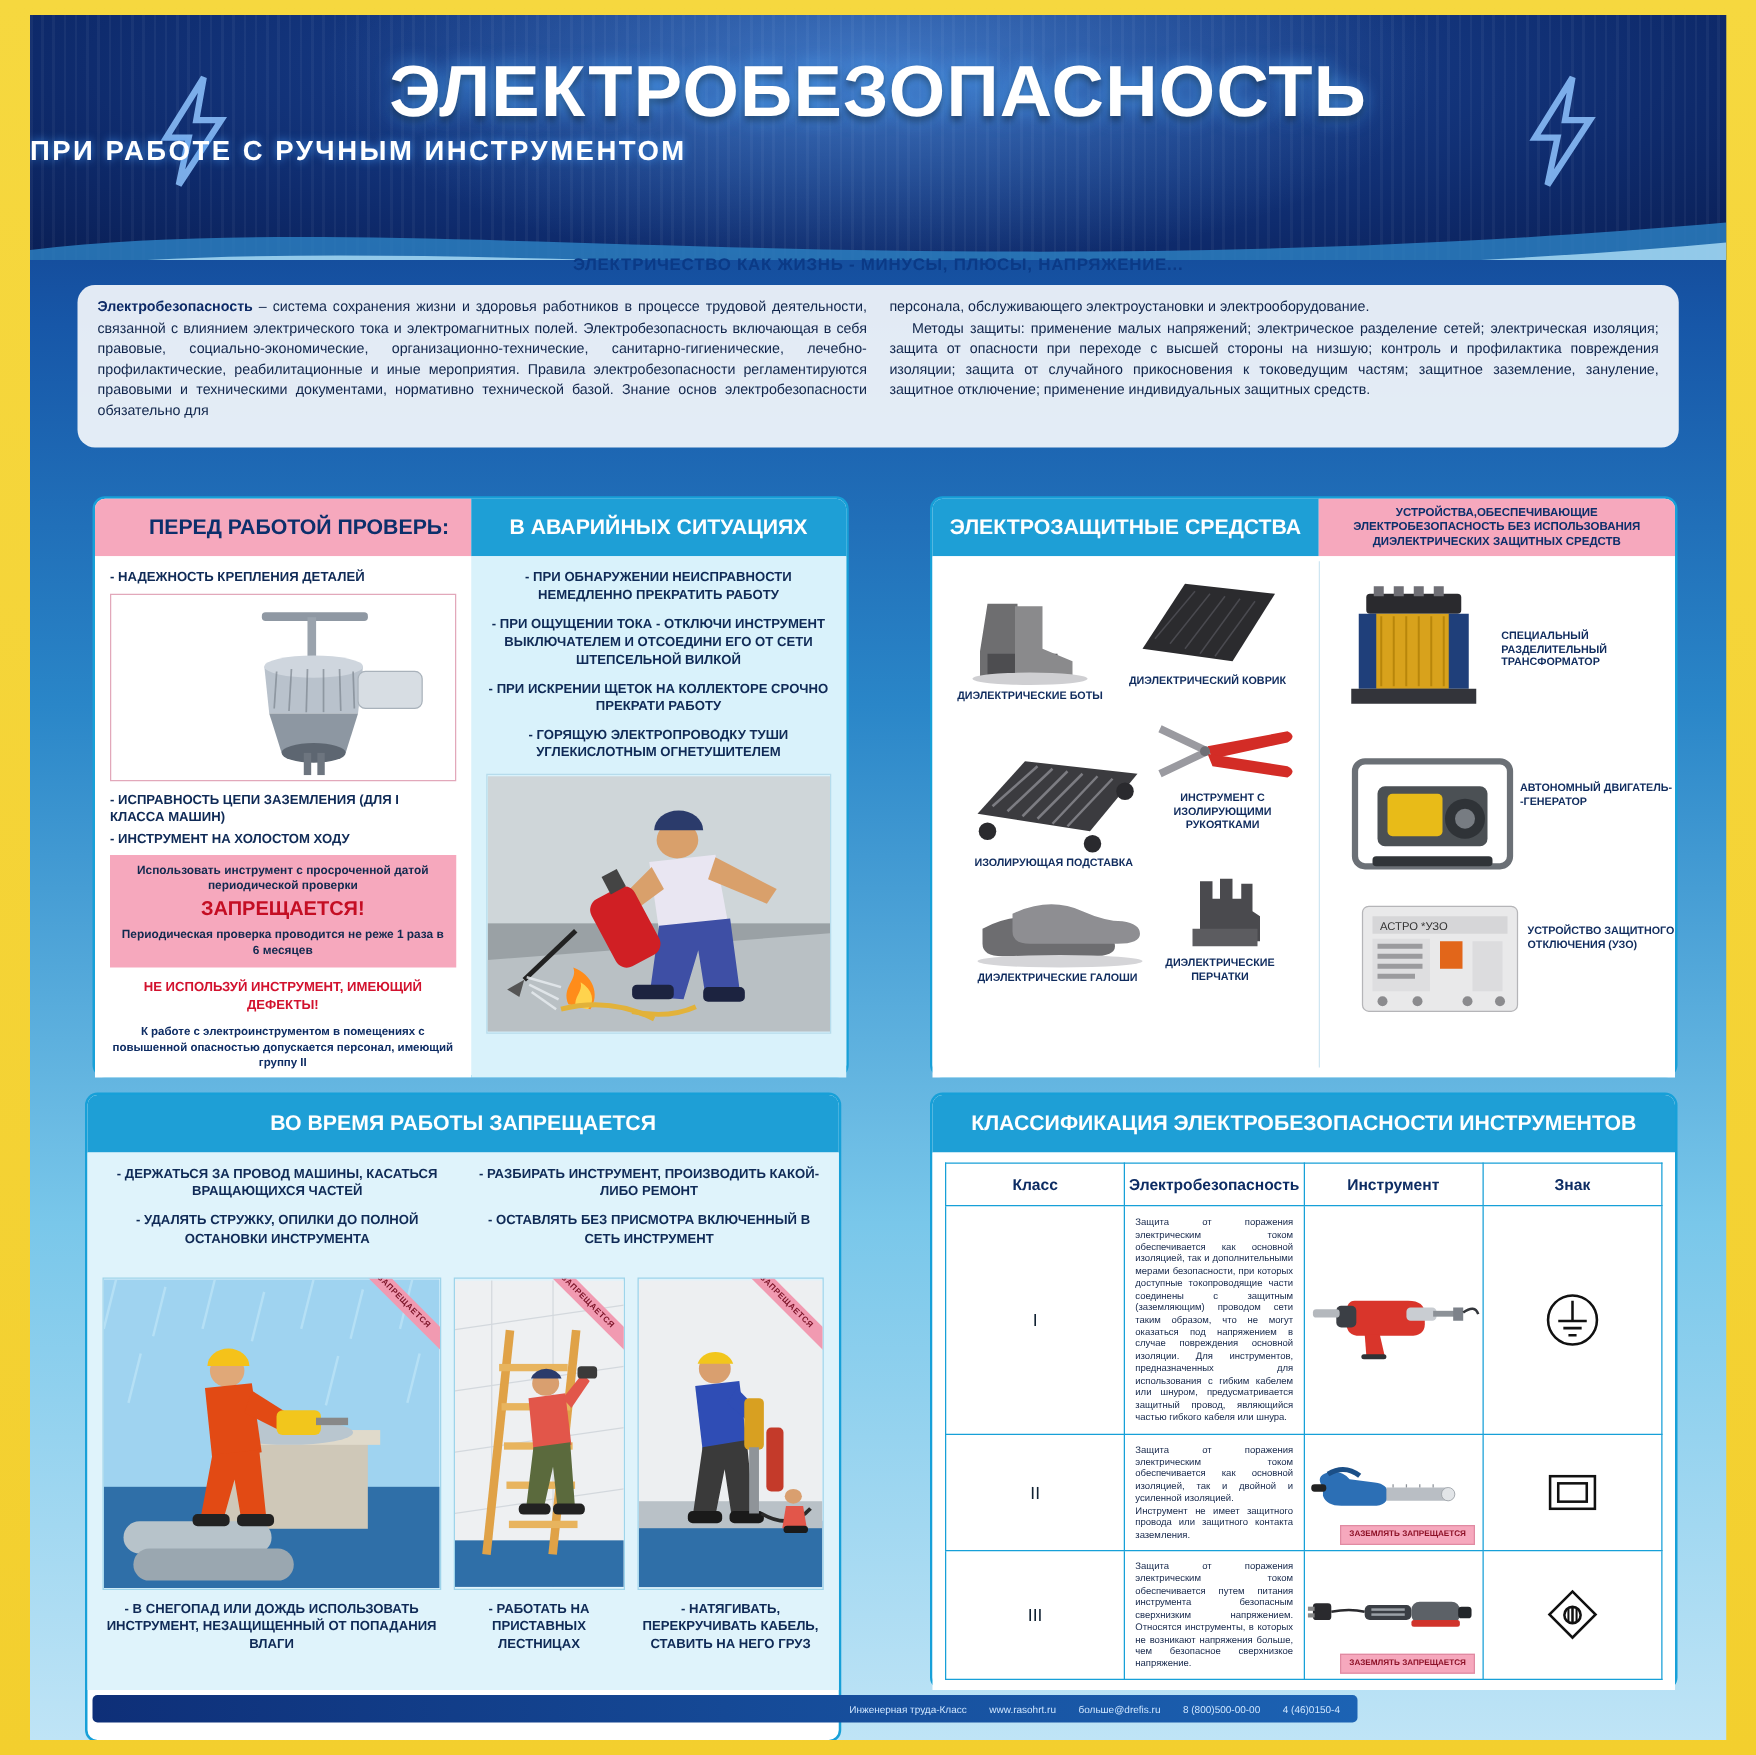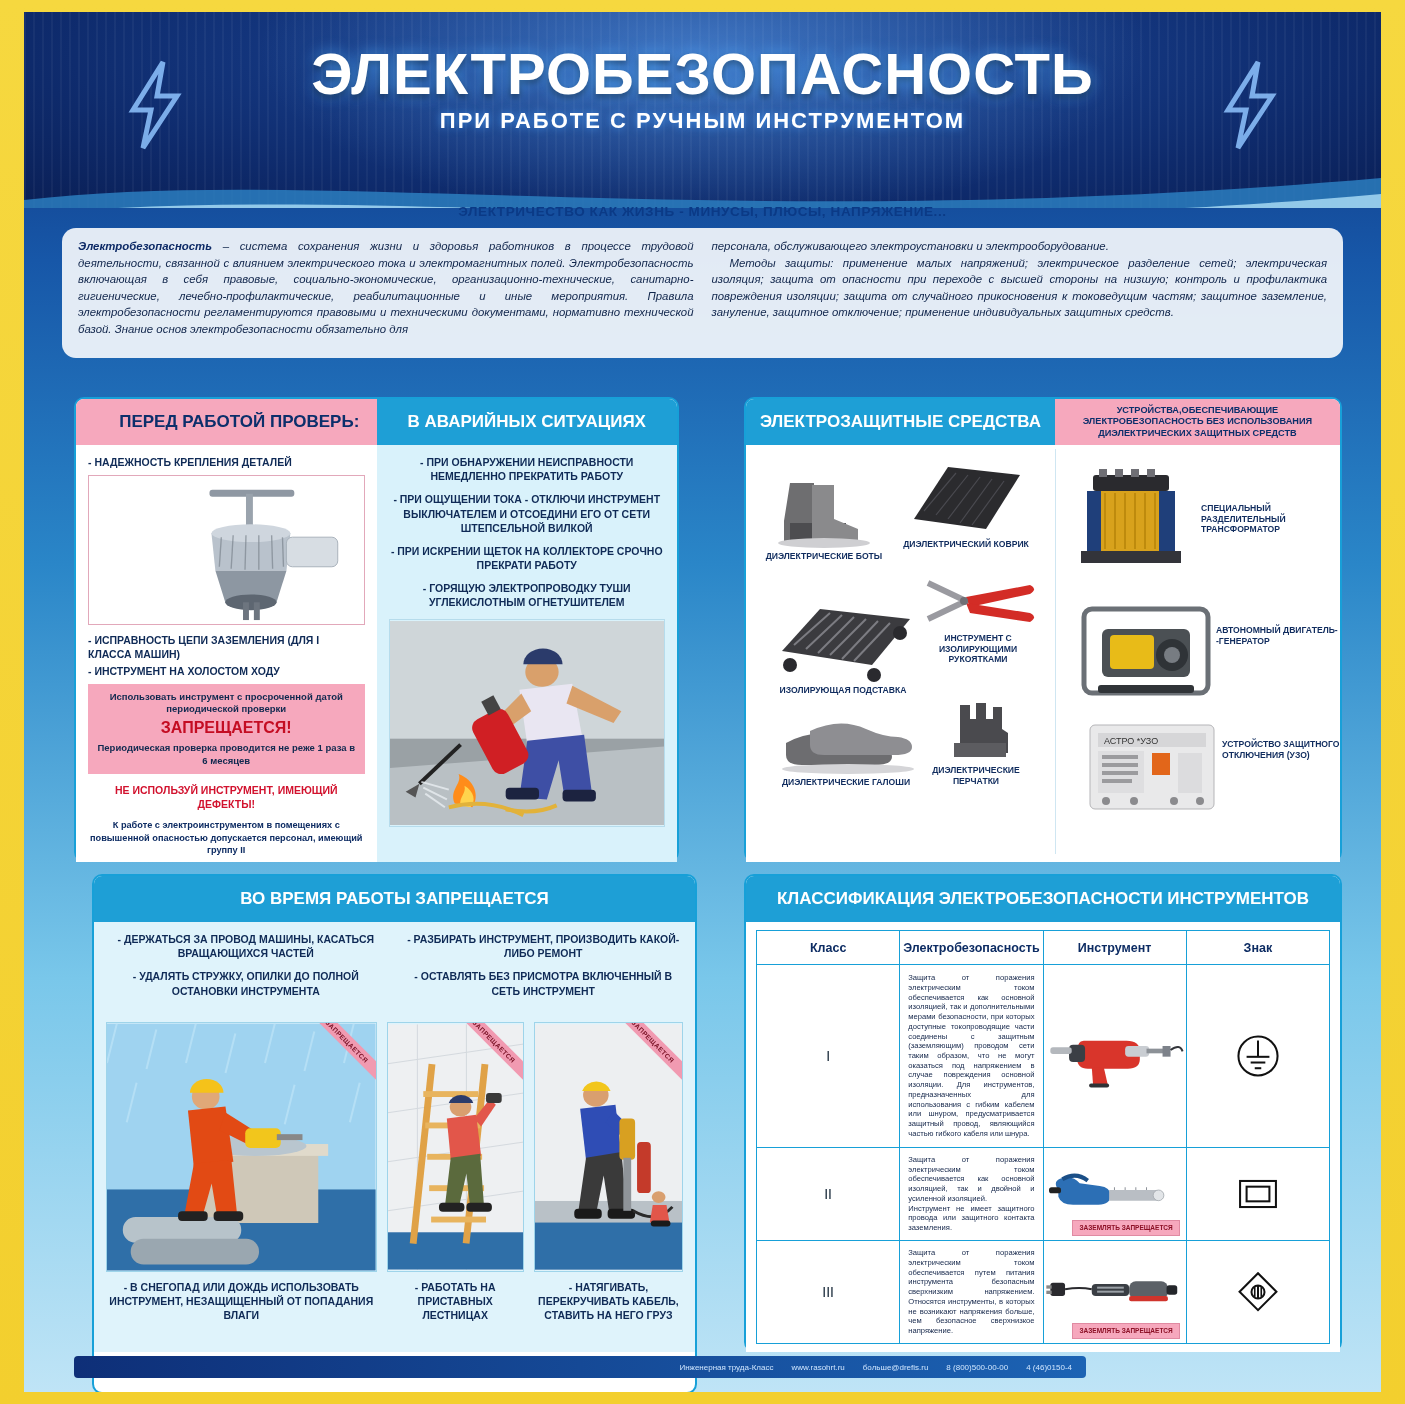--- a/index.html
+++ b/index.html
@@ -37,21 +37,21 @@
     background:radial-gradient(ellipse at center, rgba(120,190,255,0.38) 0%, rgba(25,70,150,0) 70%);
   }
   .title {
     position:absolute; left:0; top:28px; width:100%;
     text-align:center; color:#fff; font-weight:bold;
     font-size:58px; letter-spacing:1px;
     text-shadow:0 0 16px rgba(80,170,255,.85), 0 3px 6px rgba(0,0,0,.6);
   }
   .subtitle {
     position:absolute; left:0; top:96px; width:100%;
-    text-align:center; color:#fff; font-weight:bold;
+    text-align:left; color:#fff; font-weight:bold;
     font-size:22px; letter-spacing:2px;
     text-shadow:0 0 8px rgba(70,160,255,.8);
   }
   .bolt { position:absolute; top:48px; width:70px; height:90px; opacity:.85; }
   .bolt.left{ left:96px; } .bolt.right{ right:96px; }
   .wave {
     position:absolute; left:0; top:148px; width:100%; height:70px;
   }
   
   .intro-wrap{
@@ -61,26 +61,26 @@
     position:absolute; left:0; top:0; width:100%; text-align:center;
     font-size:13.5px; font-weight:bold; color:#0b3a86; letter-spacing:.6px;
   }
   .intro-box{
     position:absolute; left:0; top:24px; width:100%; height:130px;
     background:rgba(255,255,255,.88);
     border-radius:14px;
     padding:10px 16px;
     display:flex; gap:18px;
   }
-  .intro-col{ flex:1; font-size:11.4px; line-height:1.45; color:#10254b; text-align:justify;font-style:italic; }
+  .intro-col{ flex:1; font-size:11.4px; line-height:1.45; color:#10254b; text-align:justify; }
   .intro-col b{ color:#0d2a66; }
   
   .panel{ position:absolute; border-radius:10px; }
   .pl-top{ left:50px; top:385px; width:605px; height:465px; background:#ffffff; border:2px solid #17a0d8; }
-  .pl-bot{ left:68px; top:862px; width:605px; height:520px; background:#ffffff; border:2px solid #17a0d8; }
+  .pl-bot{ left:44px; top:862px; width:605px; height:520px; background:#ffffff; border:2px solid #17a0d8; }
   .pr-top{ left:720px; top:385px; width:598px; height:465px; background:#ffffff; border:2px solid #17a0d8; }
   .pr-bot{ left:720px; top:862px; width:598px; height:478px; background:#ffffff; border:2px solid #17a0d8; }
 
   .hdr-pink{
     background:#f6a8bd; color:#0c2f6b; font-weight:bold;
     display:flex; align-items:center; justify-content:center; text-align:center;padding-left:26px;
   }
   .hdr-blue{
     background:#1e9fd6; color:#ffffff; font-weight:bold;
     display:flex; align-items:center; justify-content:center; text-align:center;

